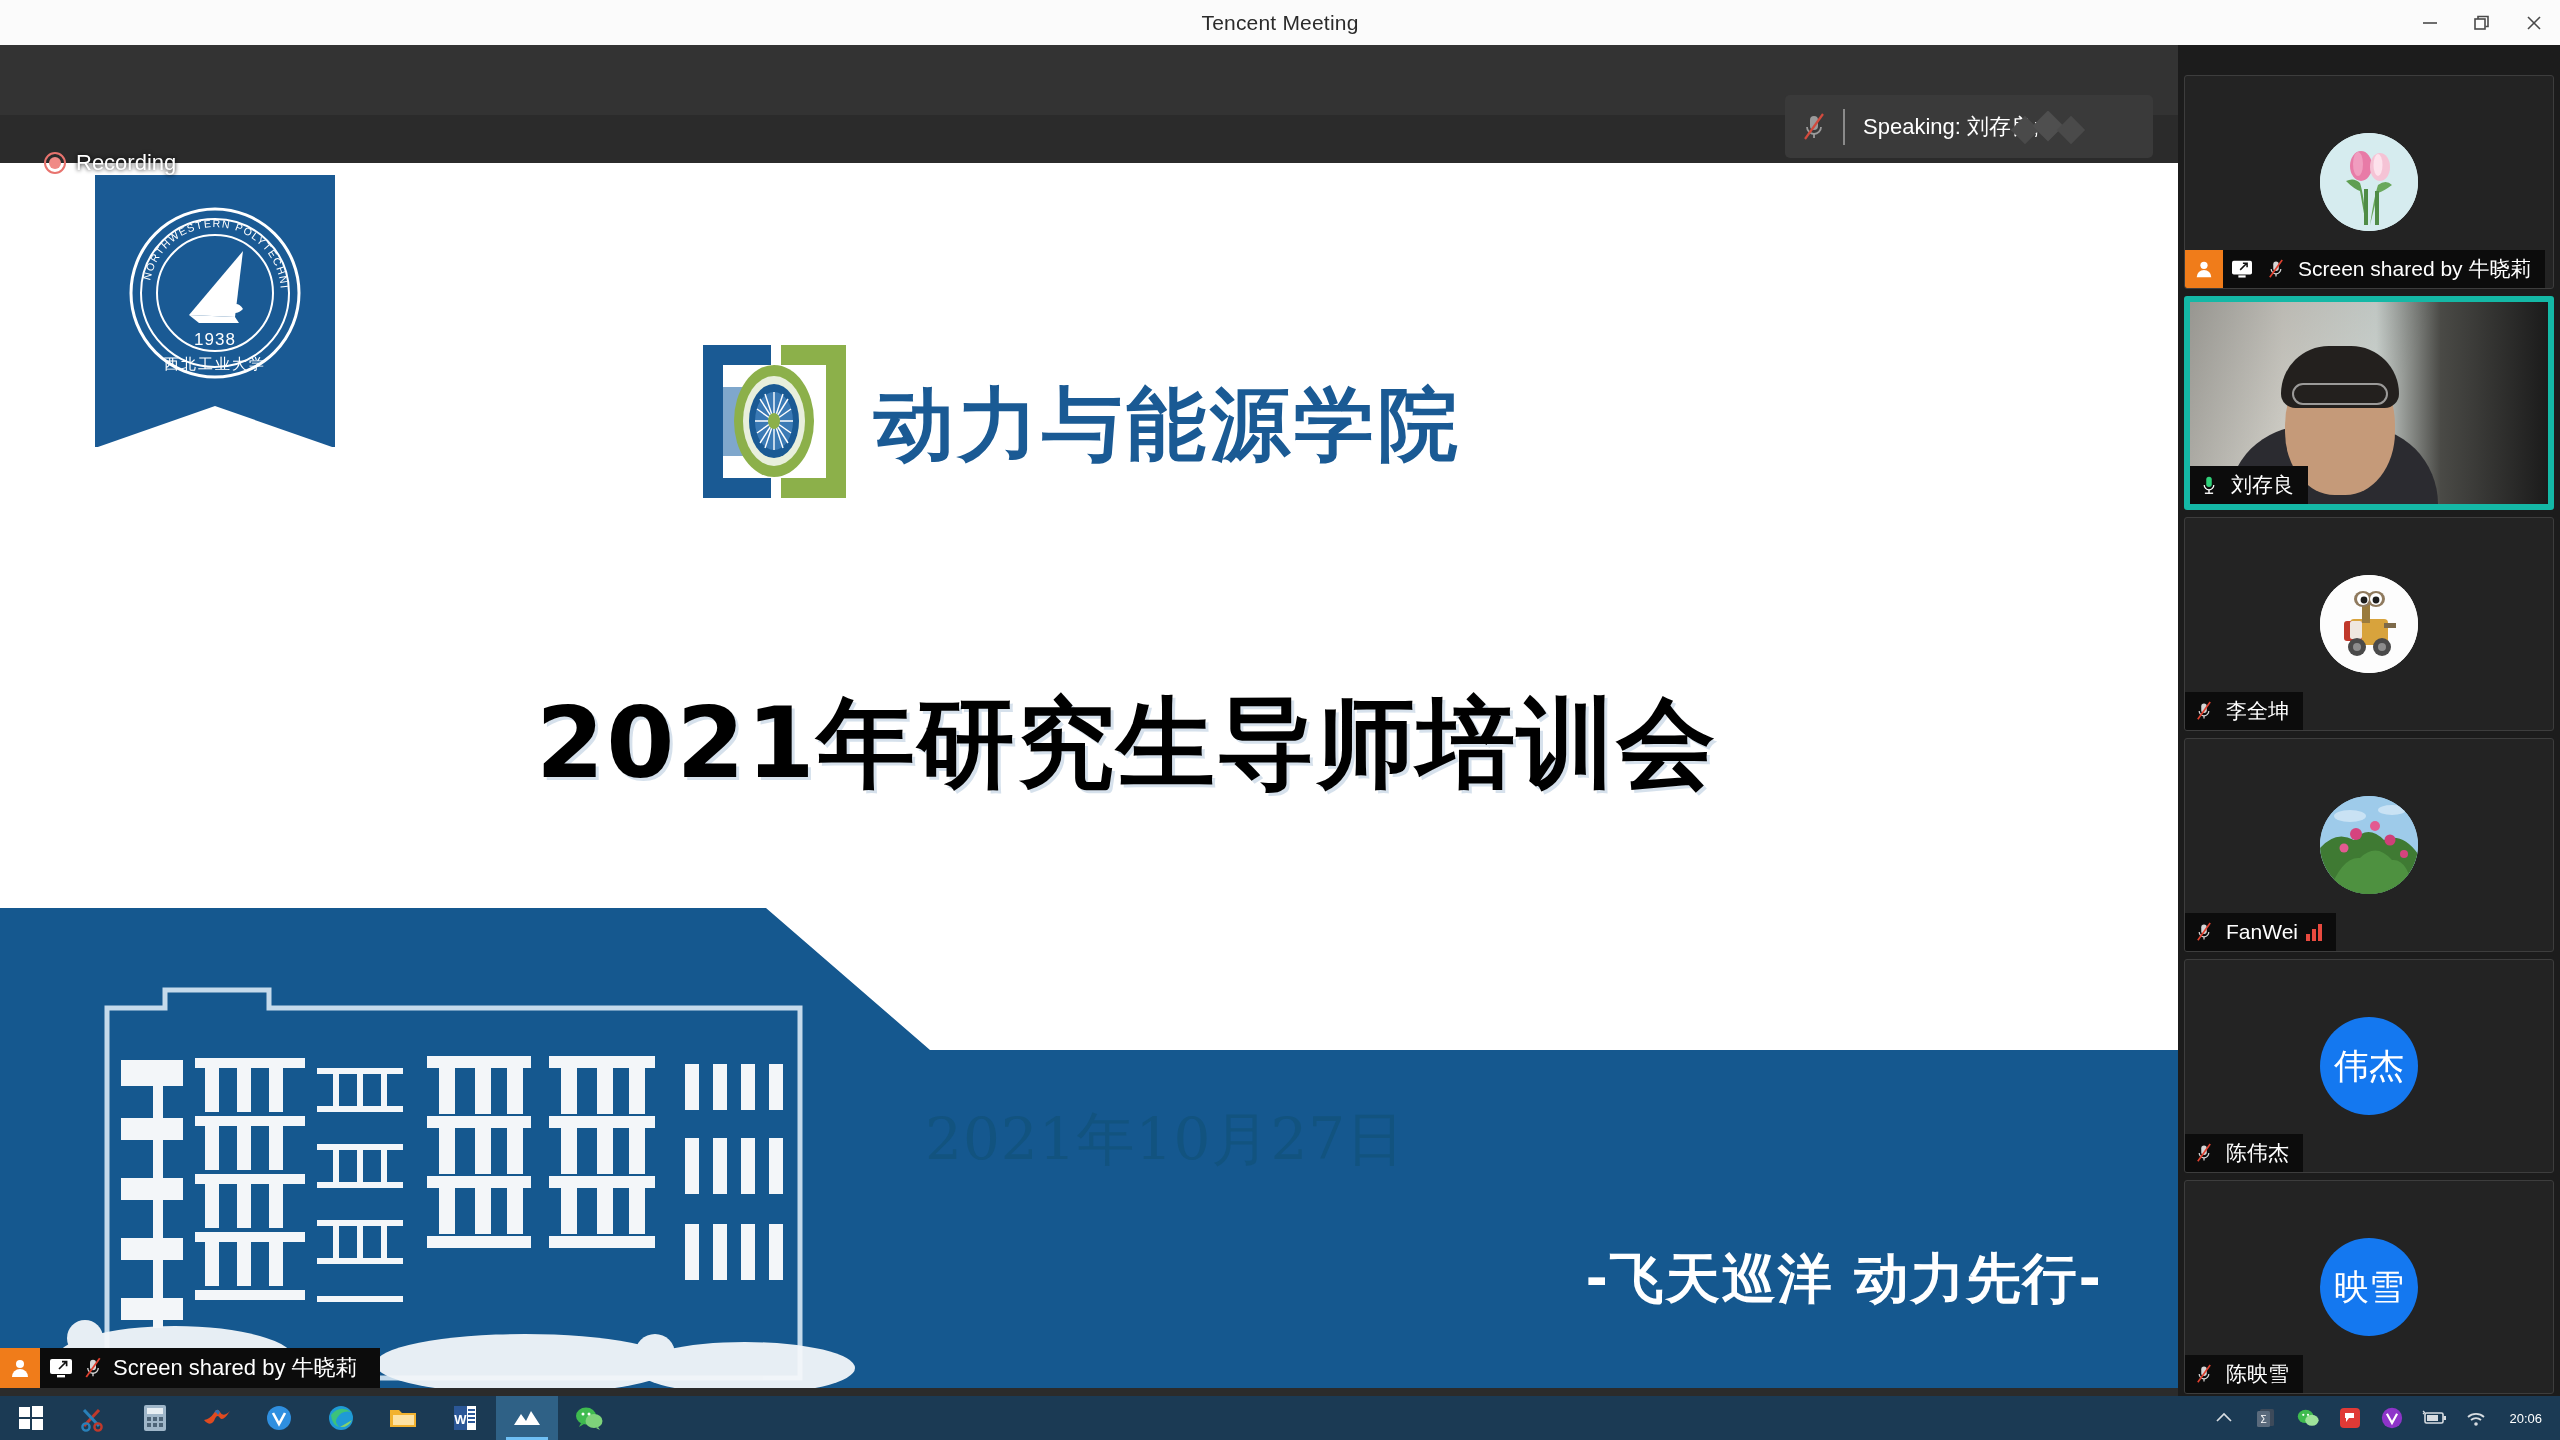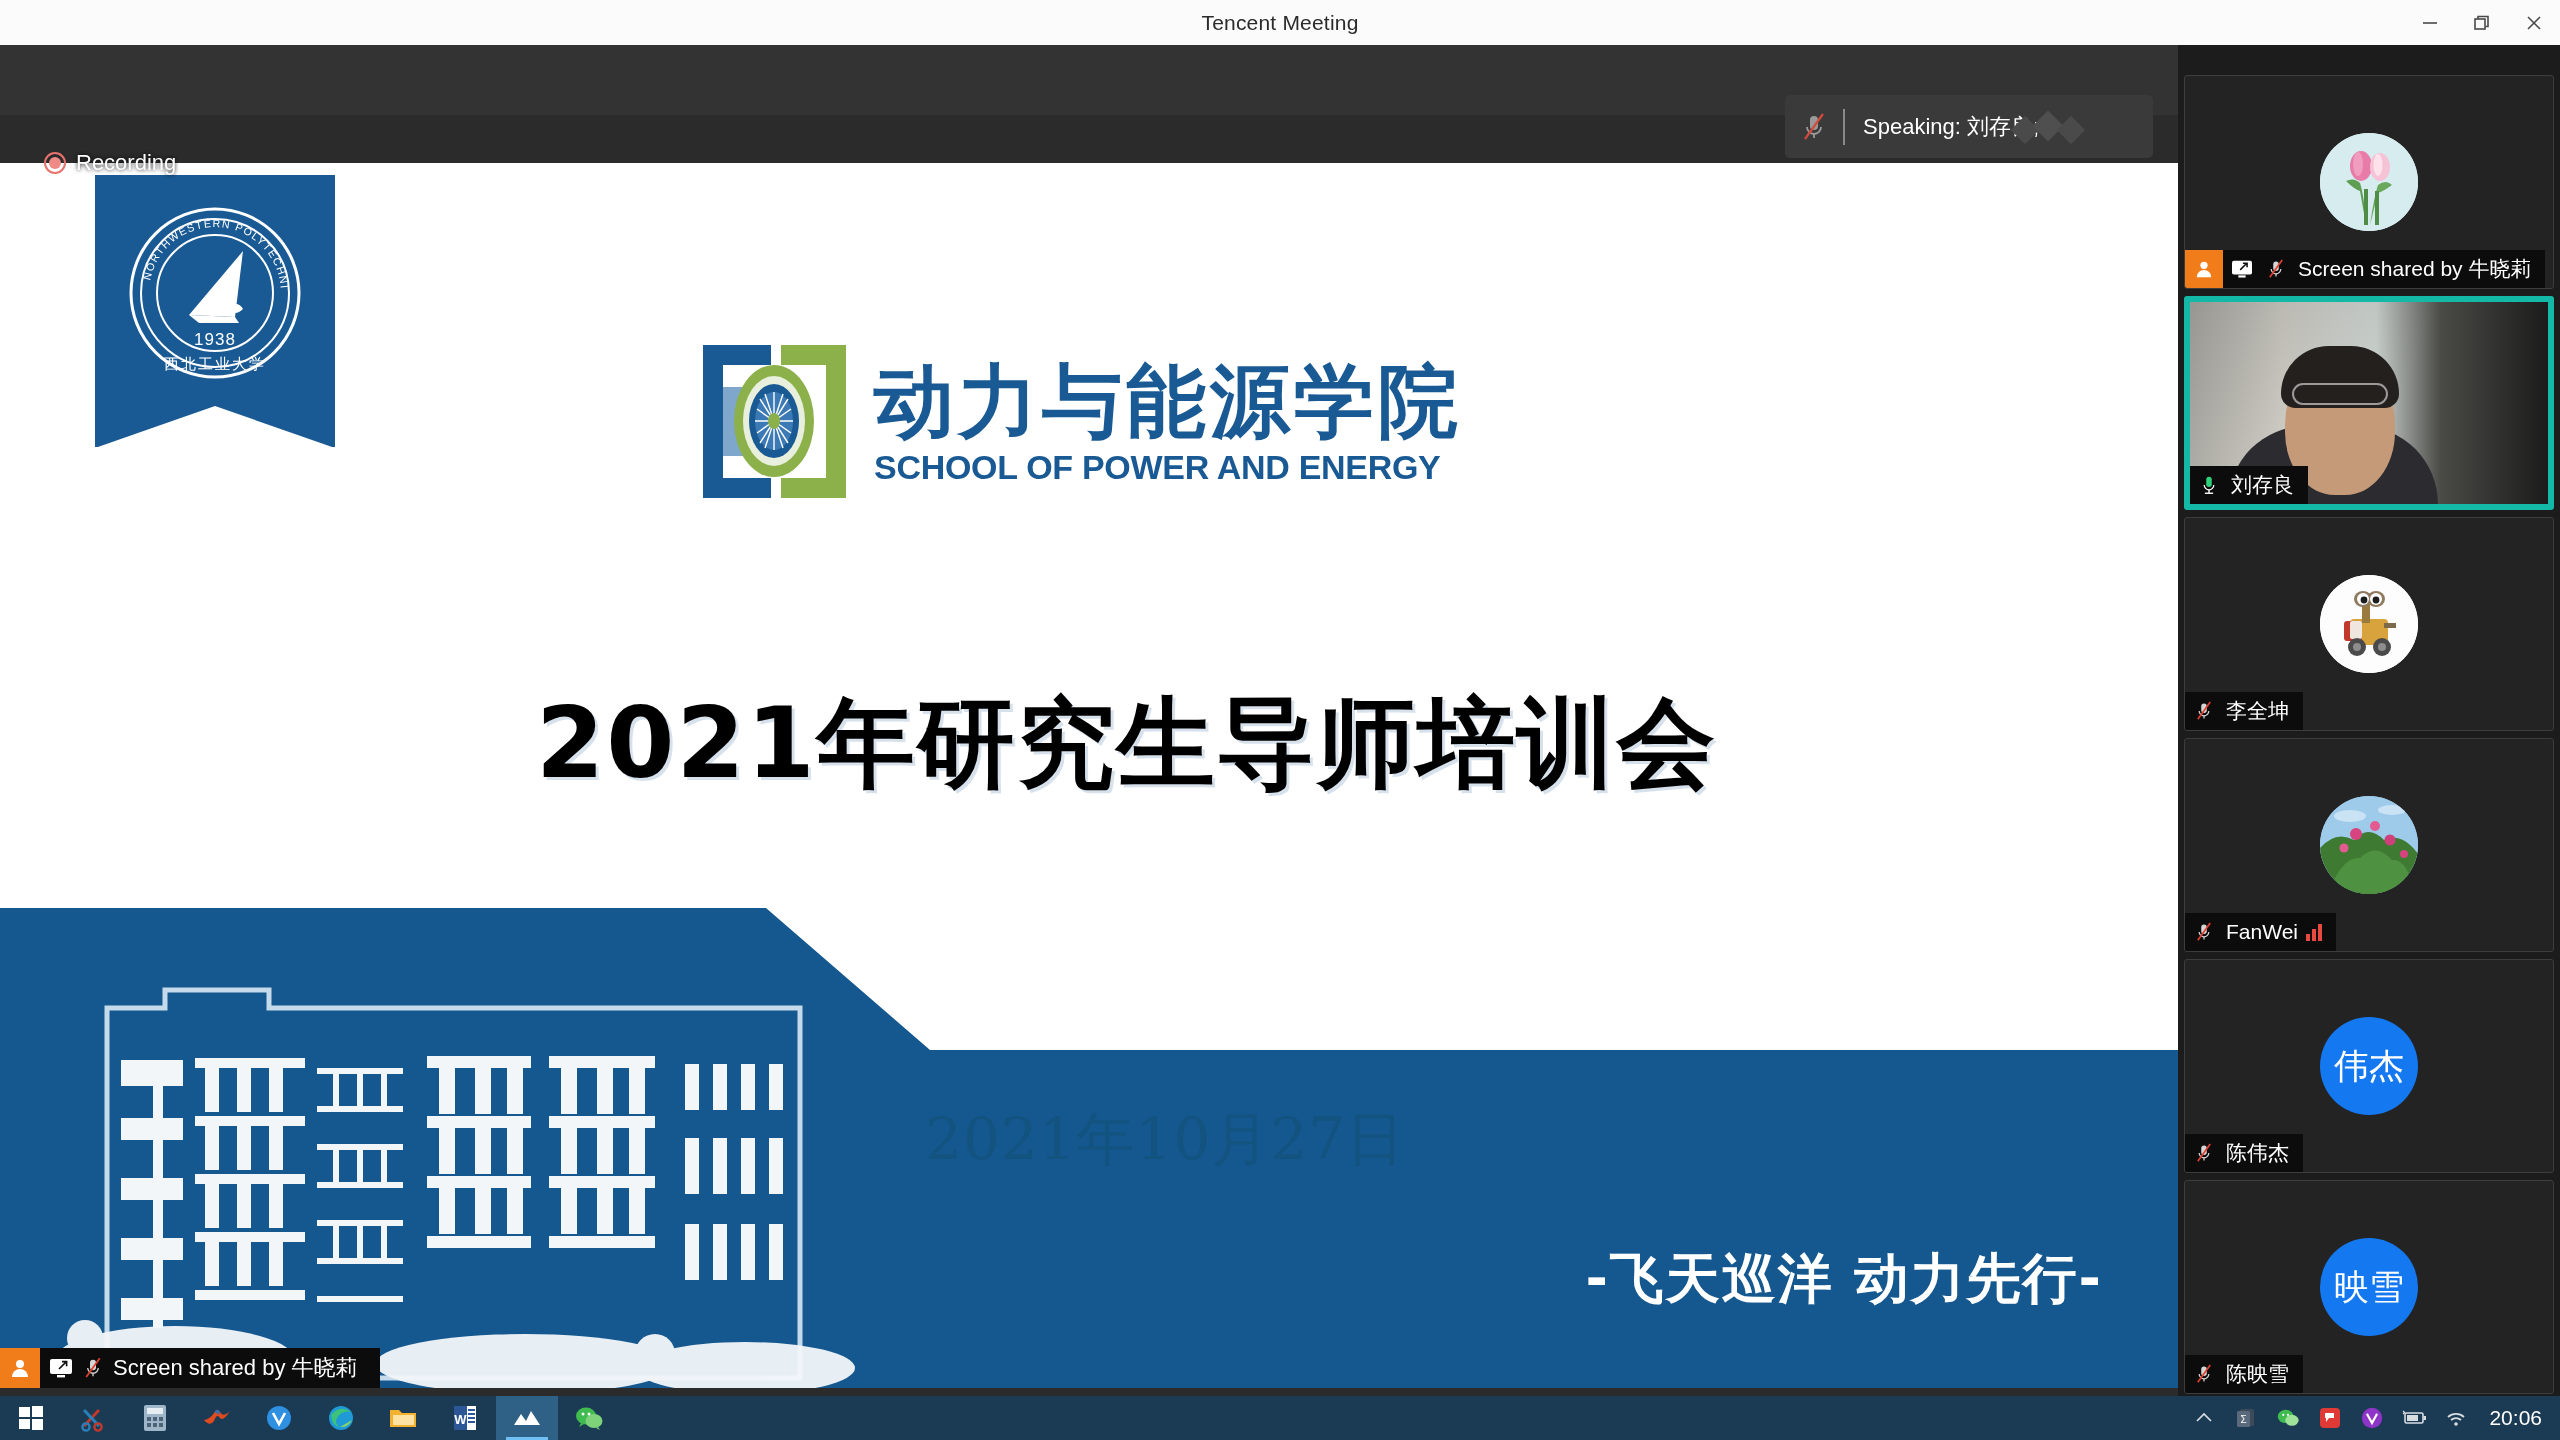--- a/index.html
+++ b/index.html
@@ -142,21 +142,21 @@
   
   #taskbar{ position:absolute; left:0; bottom:0; width:2560px; height:44px;
             background:#1b3a54; display:flex; align-items:center; }
   #taskbar .tb{ width:62px; height:44px; display:flex; align-items:center; justify-content:center;
                 position:relative; }
   #taskbar .tb.active{ background:#2f6186; }
   #taskbar .tb.active:after{ content:""; position:absolute; left:10px; right:10px; bottom:0;
                              height:3px; background:#6fc0f5; }
   #tray{ margin-left:auto; display:flex; align-items:center; padding-right:18px; gap:16px; }
   #tray .ticon{ width:26px; height:26px; display:flex; align-items:center; justify-content:center; }
-  #clock{ color:#ffffff; font-size:21px; margin-left:4px; }
+  #clock{ color:#ffffff; font-size:13px; margin-left:4px; }
 </style>
 </head>
 <body>
 
 <div id="app">
 
   <div id="titlebar">
     <div class="title">Tencent Meeting</div>
     <div id="winbtns">
       <div class="wb">
@@ -256,21 +256,20 @@
                 <line x1="60" y1="70" x2="94" y2="94"></line>
                 <line x1="94" y1="70" x2="60" y2="94"></line>
                 <line x1="68" y1="55" x2="86" y2="109"></line>
                 <line x1="86" y1="55" x2="68" y2="109"></line>
               </g>
               <ellipse cx="77" cy="82" rx="6" ry="8" fill="#8cb04a"></ellipse>
             </svg>
           </div>
           <div class="txtblock">
             <div class="cn-name">动力与能源学院</div>
-            <div class="en-name">SCHOOL OF POWER AND ENERGY</div>
           </div>
         </div>
 
         <div id="maintitle">2021年研究生导师培训会</div>
 
         <div id="datetext">2021年10月27日</div>
 
         <div id="band"></div>
 
         <div id="building">

